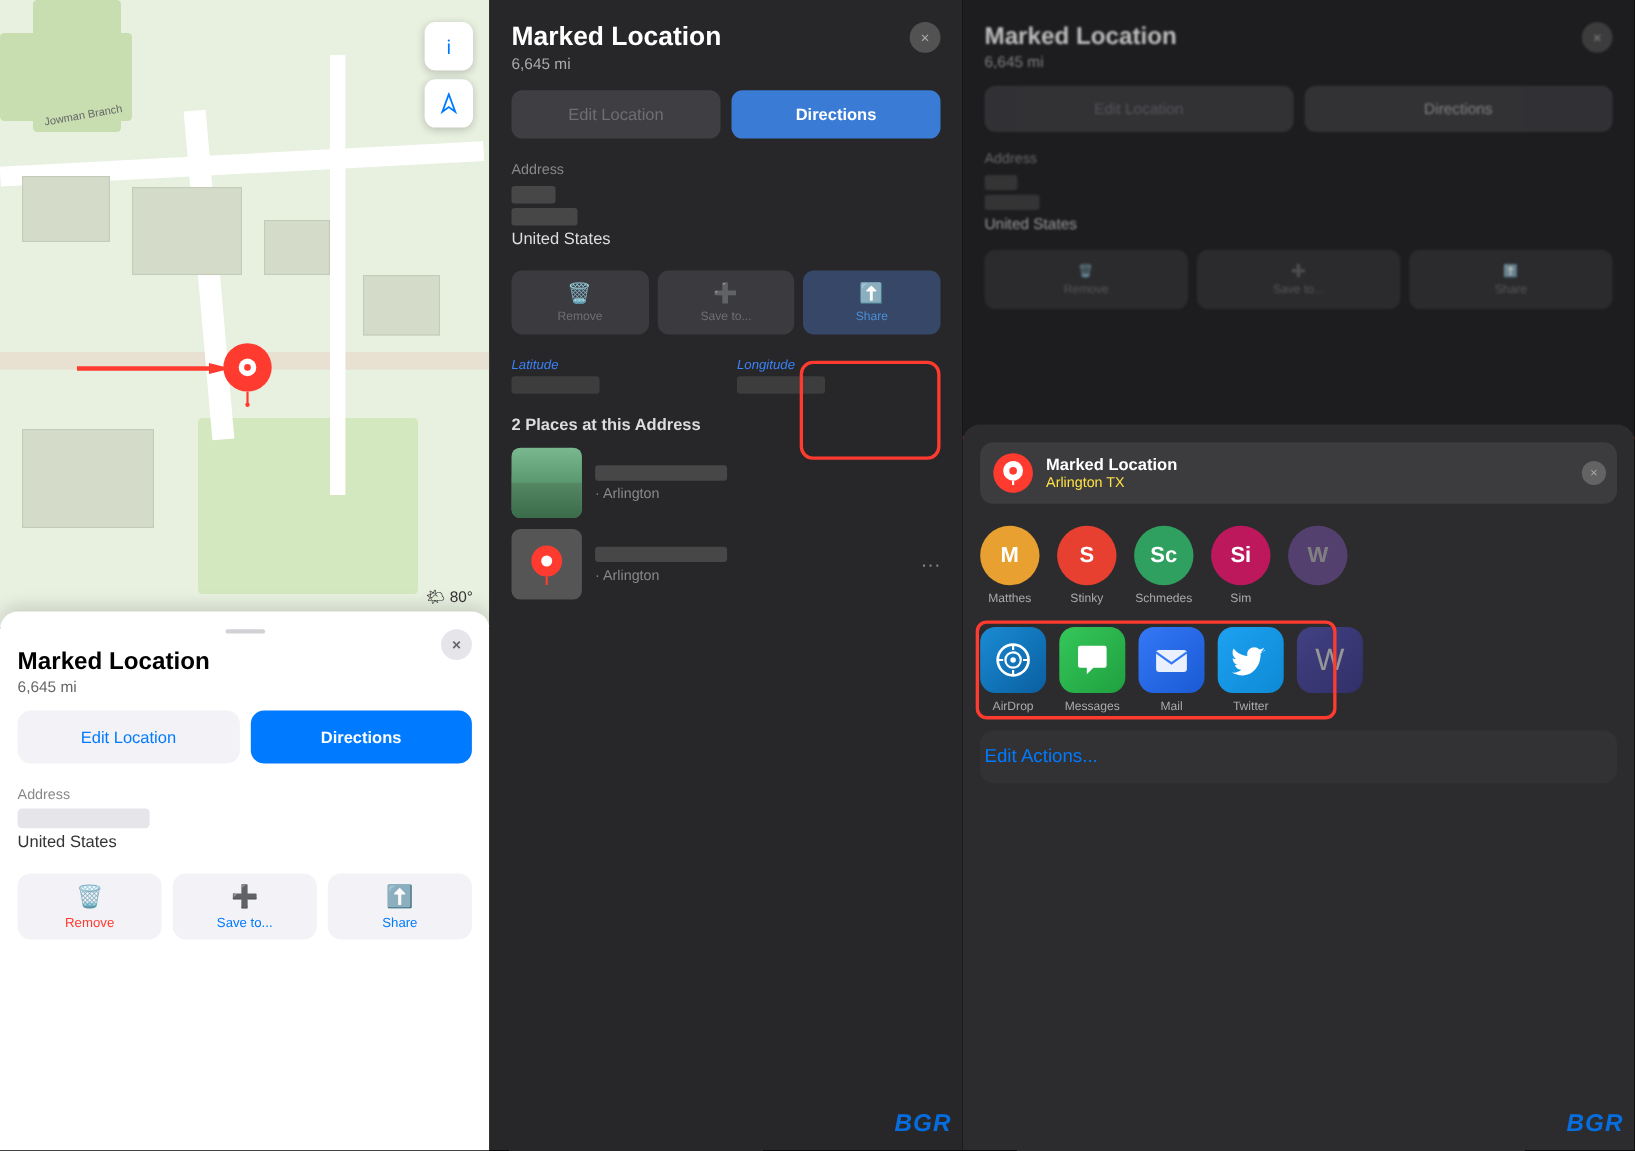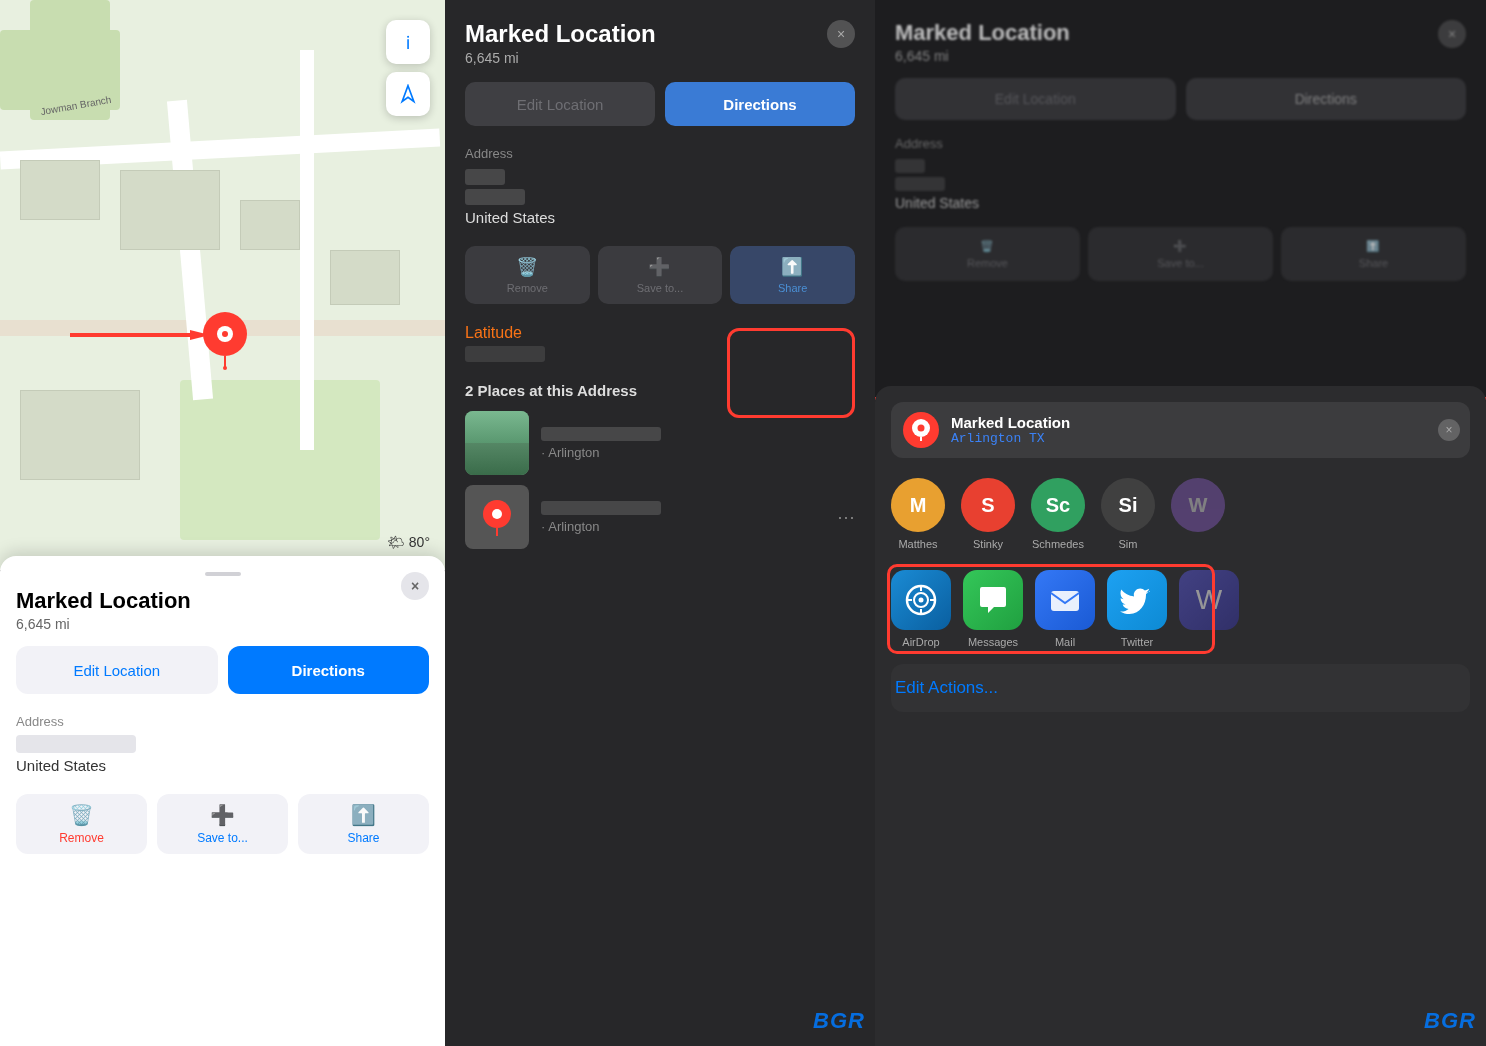--- a/index.html
+++ b/index.html
@@ -369,23 +369,24 @@
       display: flex;
       gap: 20px;
       margin-top: 20px;
     }
 
     .detail-coord-item {
       flex: 1;
     }
 
     .detail-coord-label {
-      font-size: 16px;
-      color: #f97316;
+      font-size: 12px;
+      color: #3b82f6;
       margin-bottom: 4px;
+      font-style: italic;
     }
 
     .detail-coord-blurred {
       width: 80px;
       height: 16px;
       background: rgba(255,255,255,0.1);
       border-radius: 3px;
     }
 
     .detail-places-label {
@@ -592,22 +593,21 @@
     }
 
     .share-loc-name {
       font-size: 15px;
       font-weight: 600;
       color: #fff;
     }
 
     .share-loc-sub {
       font-size: 13px;
-      color: #3b82f6;
-      font-family: Liberation Mono, monospace;
+      color: #fde047;
     }
 
     .share-loc-close {
       position: absolute;
       right: 10px;
       top: 50%;
       transform: translateY(-50%);
       width: 22px;
       height: 22px;
       background: rgba(255,255,255,0.2);
@@ -873,20 +873,24 @@
         <span class="detail-action-icon">⬆️</span>
         <span>Share</span>
       </button>
     </div>
 
     <div style="position:absolute;top:328px;right:20px;width:128px;height:90px;border:3px solid #FF3B30;border-radius:12px;pointer-events:none;"></div>
 
     <div class="detail-coords-row">
       <div class="detail-coord-item">
         <div class="detail-coord-label">Latitude</div>
+        <div class="detail-coord-blurred"></div>
+      </div>
+      <div class="detail-coord-item">
+        <div class="detail-coord-label">Longitude</div>
         <div class="detail-coord-blurred"></div>
       </div>
     </div>
 
     <div class="detail-places-label">2 Places at this Address</div>
 
     <div class="detail-place-item">
       <div class="detail-place-image-building">
         <div style="position:absolute;bottom:0;left:0;right:0;height:60%;background:linear-gradient(#5a8c6a,#3a6c4a);"></div>
         <div style="position:absolute;top:0;left:0;right:0;height:50%;background:linear-gradient(#7ab890,#5a9870);"></div>
@@ -978,21 +982,21 @@
         </div>
         <div class="share-contact">
           <div class="share-contact-avatar" style="background:#e84030;">S</div>
           <div class="share-contact-name">Stinky</div>
         </div>
         <div class="share-contact">
           <div class="share-contact-avatar" style="background:#30a060;">Sc</div>
           <div class="share-contact-name">Schmedes</div>
         </div>
         <div class="share-contact">
-          <div class="share-contact-avatar" style="background:#404040;">Si</div>
+          <div class="share-contact-avatar" style="background:#be185d;">Si</div>
           <div class="share-contact-name">Sim</div>
         </div>
 
         <div class="share-contact" style="opacity:0.4;">
           <div class="share-contact-avatar" style="background:#9060d0;">W</div>
         </div>
       </div>
 
       <div class="share-apps-container">
         <div class="share-apps-row">

